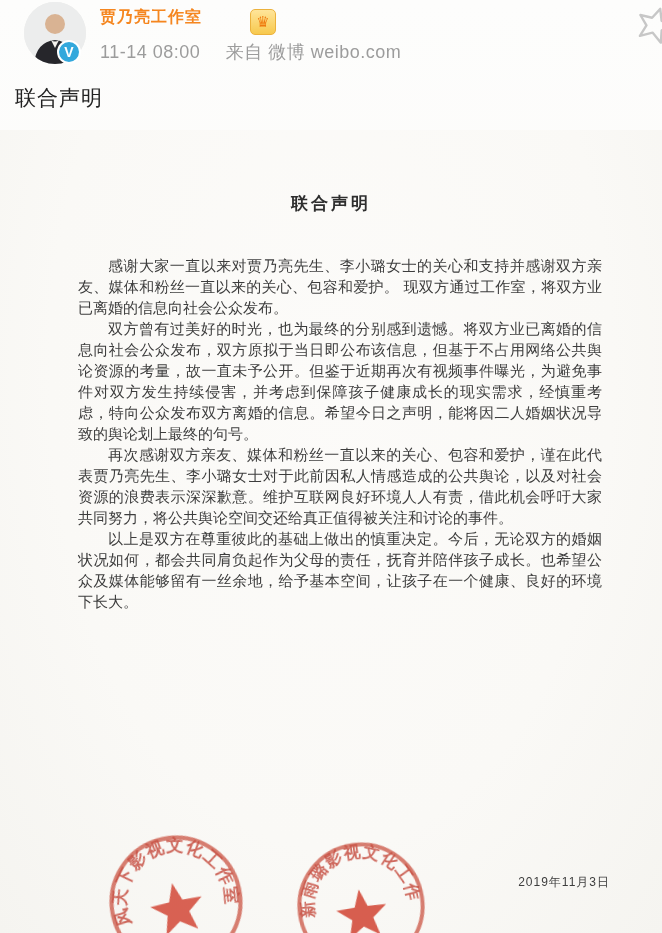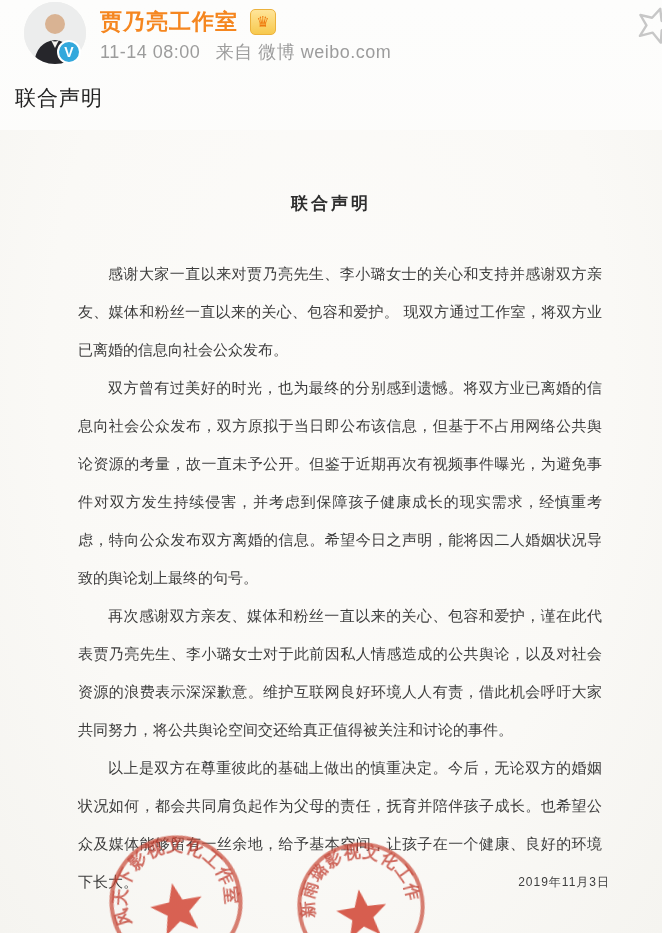--- a/index.html
+++ b/index.html
@@ -12,50 +12,50 @@
   .avatar{
     position:absolute;left:24px;top:2px;width:62px;height:62px;border-radius:50%;
     background:#ececea;overflow:hidden;cursor:pointer;
   }
   .v-badge{
     position:absolute;left:57px;top:40px;width:24px;height:24px;border-radius:50%;
     background:#33a8dc;border:2px solid #ffffff;box-sizing:border-box;
     color:#ffffff;font-size:14px;font-weight:bold;line-height:20px;text-align:center;
   }
   .username{
-    position:absolute;left:100px;top:7px;font-size:22px;font-weight:600;
+    position:absolute;left:100px;top:7px;font-size:16px;font-weight:600;
     color:#f5861f;letter-spacing:1px;cursor:pointer;
   }
   .vip-badge{
     position:absolute;left:250px;top:9px;width:26px;height:26px;border-radius:5px;
     background:linear-gradient(180deg,#ffe59a,#f7c94e);border:1px solid #ecb23d;
     box-sizing:border-box;text-align:center;line-height:24px;font-size:15px;color:#ef7a0e;
     filter:blur(.3px);
   }
   .meta{
     position:absolute;left:100px;top:40px;font-size:18px;color:#9c9c9c;letter-spacing:.5px;
   }
-  .meta .src{margin-left:10px;cursor:pointer;}
+  .meta .src{margin-left:20px;cursor:pointer;}
   .fav-star{position:absolute;right:-14px;top:4px;transform:rotate(18deg);opacity:.75;}
   
   .post-text{
     position:absolute;left:15px;top:84px;font-size:21px;color:#222222;letter-spacing:1px;
   }
   
   .statement{
     position:absolute;left:0;top:130px;width:662px;height:803px;cursor:pointer;
     background:radial-gradient(ellipse at 50% 30%,#fcfbf9 0%,#faf9f6 60%,#f5f4f0 100%);
   }
   .doc-title{
     margin:62px 0 0 0;text-align:center;font-size:17px;font-weight:bold;color:#2e2e2e;
     letter-spacing:3px;filter:blur(.3px);
   }
   .doc-body{
     margin:40px 0 0 78px;width:524px;text-align:justify;
-    font-size:15px;line-height:38px;color:#3d3d3d;filter:blur(.35px);
+    font-size:15px;line-height:21px;color:#3d3d3d;filter:blur(.35px);
   }
   .doc-body p{margin:0;text-indent:2em;}
   .doc-date{
     position:absolute;right:52px;top:744px;font-size:12px;color:#3d3d3d;
     letter-spacing:1px;filter:blur(.3px);
   }
   .seal{position:absolute;filter:blur(.5px);opacity:.88;}
   .seal-left{left:107px;top:703px;transform:rotate(-12deg);}
   .seal-right{left:295px;top:710px;transform:rotate(-8deg);}
   .seal text{font-size:19px;font-weight:bold;fill:#c0392b;letter-spacing:1px;}

